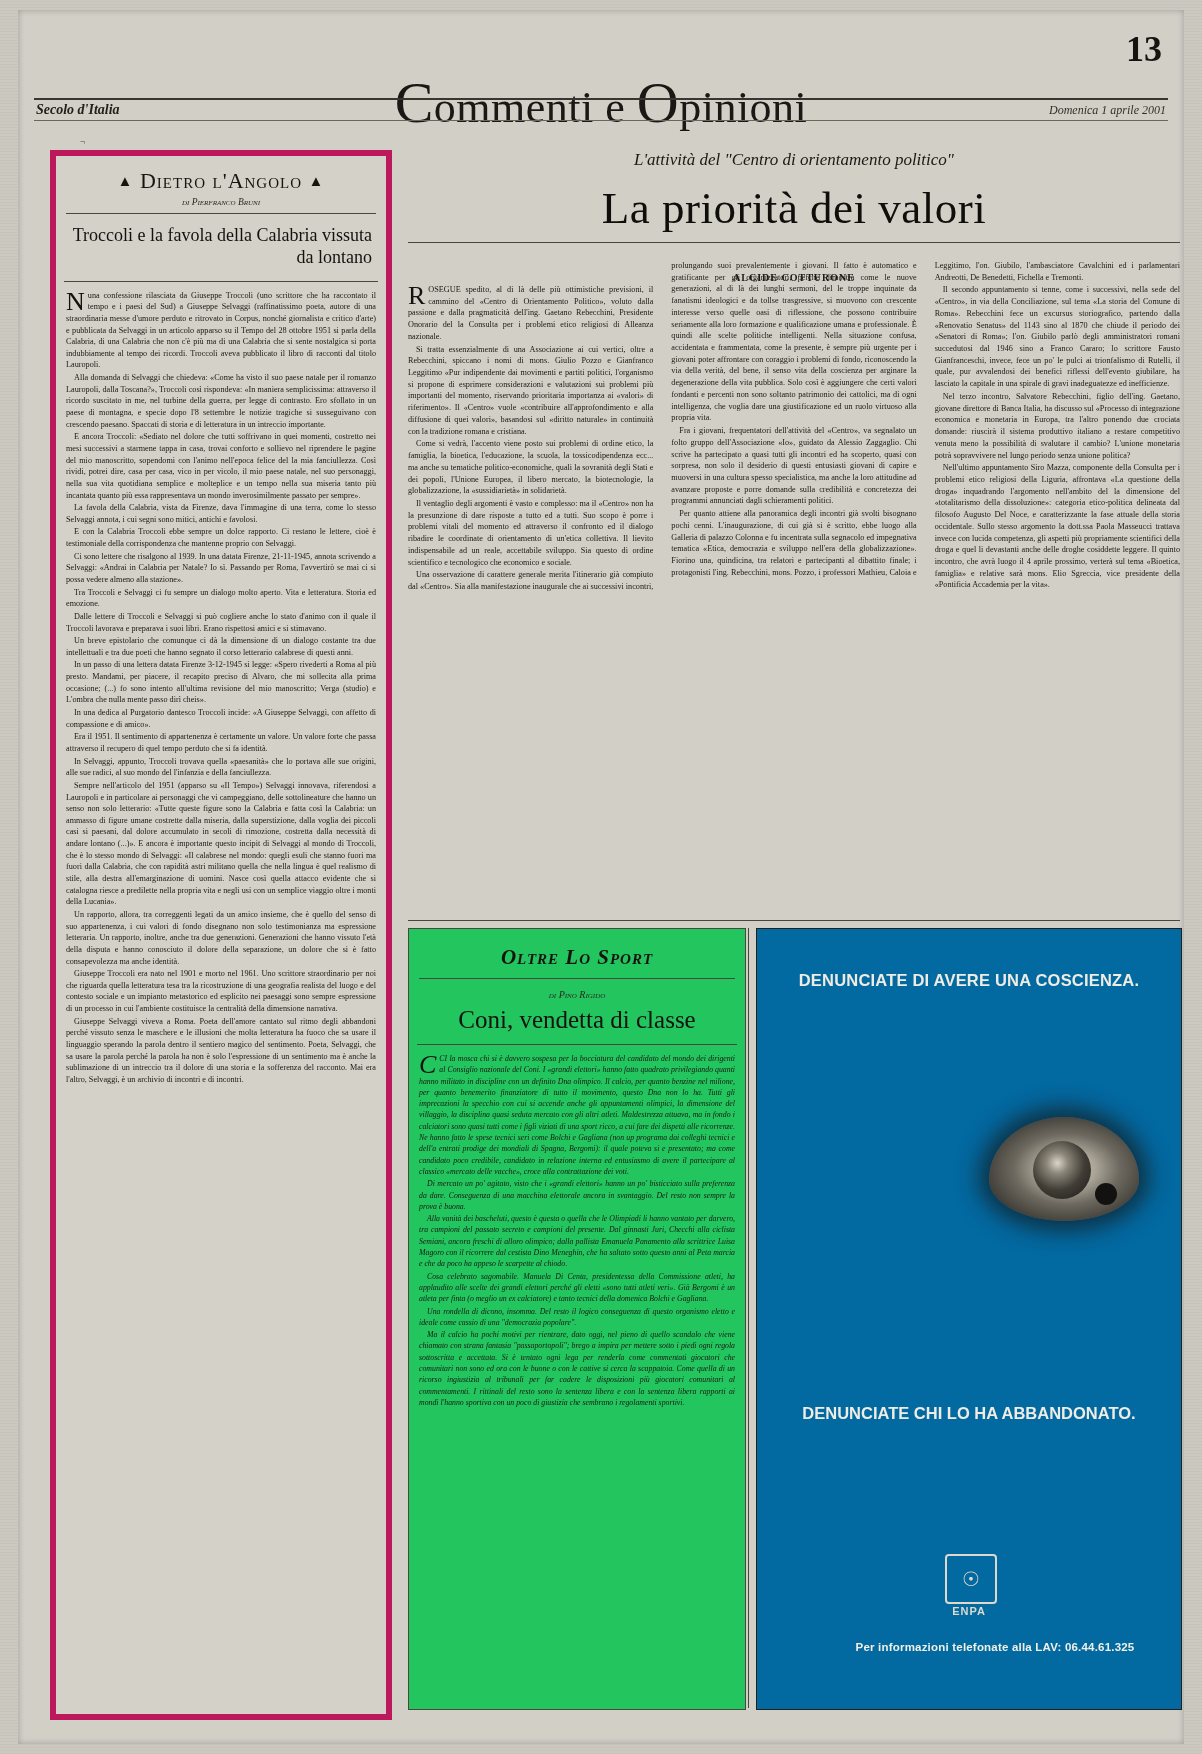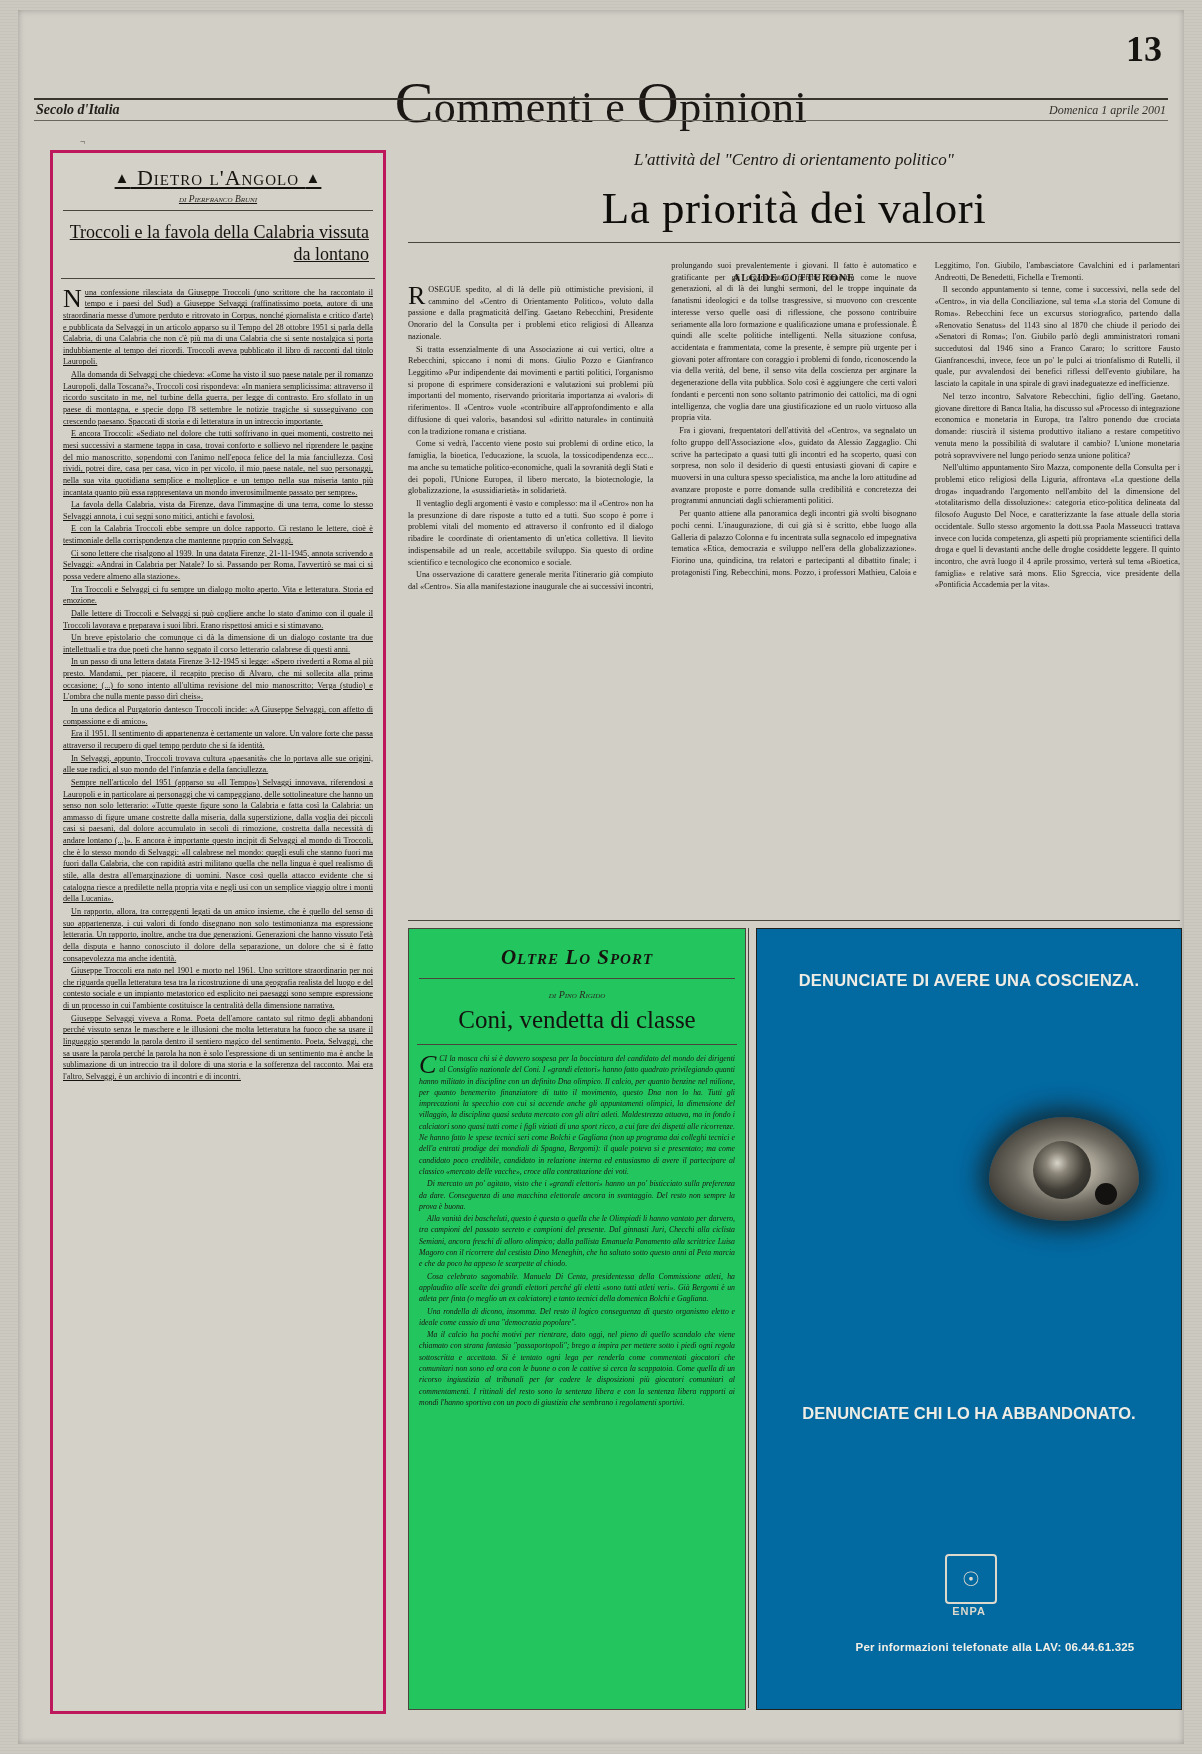--- a/index.html
+++ b/index.html
@@ -53,23 +53,22 @@
   }
   .mh-right {
     position:absolute; right:18px; top:93px;
     font-family:"Liberation Serif", serif;
     font-style:italic; font-size:12px; color:#33302a;
   }
 
   
   .leftbox {
     position:absolute; left:32px; top:140px; width:330px; height:1558px;
-    border:3px solid #be185d;
+    border:6px solid #be185d;
     background:#d4d1c9;
-    text-decoration:underline;
   }
   .rubrica-head {
     text-align:center; padding-top:12px;
   }
   .rubrica-title {
     font-size:22px; letter-spacing:1px; color:#17150f;
     font-variant:small-caps;
     font-family:"Liberation Serif", serif;
   }
   .tri { font-size:15px; vertical-align:2px; }
@@ -254,21 +253,21 @@
           <p>E ancora Troccoli: «Sediato nel dolore che tutti soffrivano in quei momenti, costretto nei mesi successivi a starmene tappa in casa, trovai conforto e sollievo nel riprendere le pagine del mio manoscritto, sopendomi con l'animo nell'epoca felice del la mia fanciullezza. Così rividi, potrei dire, casa per casa, vico in per vicolo, il mio paese natale, nel suo personaggi, nella sua vita quotidiana semplice e molteplice e un tempo nella sua miseria tanto più incantata quanto più essa rappresentava un mondo inverosimilmente passato per sempre».</p>
           <p>La favola della Calabria, vista da Firenze, dava l'immagine di una terra, come lo stesso Selvaggi annota, i cui segni sono mitici, antichi e favolosi.</p>
           <p>E con la Calabria Troccoli ebbe sempre un dolce rapporto. Ci restano le lettere, cioè è testimoniale della corrispondenza che mantenne proprio con Selvaggi.</p>
           <p>Ci sono lettere che risalgono al 1939. In una datata Firenze, 21-11-1945, annota scrivendo a Selvaggi: «Andrai in Calabria per Natale? Io sì. Passando per Roma, l'avvertirò se mai ci si possa vedere almeno alla stazione».</p>
           <p>Tra Troccoli e Selvaggi ci fu sempre un dialogo molto aperto. Vita e letteratura. Storia ed emozione.</p>
           <p>Dalle lettere di Troccoli e Selvaggi si può cogliere anche lo stato d'animo con il quale il Troccoli lavorava e preparava i suoi libri. Erano rispettosi amici e si stimavano.</p>
           <p>Un breve epistolario che comunque ci dà la dimensione di un dialogo costante tra due intellettuali e tra due poeti che hanno segnato il corso letterario calabrese di questi anni.</p>
           <p>In un passo di una lettera datata Firenze 3-12-1945 si legge: «Spero rivederti a Roma al più presto. Mandami, per piacere, il recapito preciso di Alvaro, che mi sollecita alla prima occasione; (...) fo sono intento all'ultima revisione del mio manoscritto; Verga (studio) e L'ombra che nulla mente passo dirì cheis».</p>
           <p>In una dedica al Purgatorio dantesco Troccoli incide: «A Giuseppe Selvaggi, con affetto di compassione e di amico».</p>
           <p>Era il 1951. Il sentimento di appartenenza è certamente un valore. Un valore forte che passa attraverso il recupero di quel tempo perduto che si fa identità.</p>
-          <p>In Selvaggi, appunto, Troccoli trovava cultura «paesanità» che lo portava alle sue origini, alle sue radici, al suo mondo del l'infanzia e della fanciullezza.</p>
+          <p>In Selvaggi, appunto, Troccoli trovava quella «paesanità» che lo portava alle sue origini, alle sue radici, al suo mondo del l'infanzia e della fanciullezza.</p>
           <p>Sempre nell'articolo del 1951 (apparso su «Il Tempo») Selvaggi innovava, riferendosi a Lauropoli e in particolare ai personaggi che vi campeggiano, delle sottolineature che hanno un senso non solo letterario: «Tutte queste figure sono la Calabria e fatta così la Calabria: un ammasso di figure umane costrette dalla miseria, dalla superstizione, dalla voglia dei piccoli casi si paesani, dal dolore accumulato in secoli di rimozione, costretta dalla necessità di andare lontano (...)». E ancora è importante questo incipit di Selvaggi al mondo di Troccoli, che è lo stesso mondo di Selvaggi: «Il calabrese nel mondo: quegli esuli che stanno fuori ma fuori dalla Calabria, che con rapidità astri militano quella che nella lingua è quel realismo di stile, alla destra all'emarginazione di uomini. Nasce così quella attacco evidente che si catalogna riesce a predilette nella propria vita e negli usi con un semplice viaggio oltre i monti della Lucania».</p>
           <p>Un rapporto, allora, tra correggenti legati da un amico insieme, che è quello del senso di suo appartenenza, i cui valori di fondo disegnano non solo testimonianza ma espressione letteraria. Un rapporto, inoltre, anche tra due generazioni. Generazioni che hanno vissuto l'età della disputa e hanno conosciuto il dolore della separazione, un dolore che si è fatto consapevolezza ma anche identità.</p>
           <p>Giuseppe Troccoli era nato nel 1901 e morto nel 1961. Uno scrittore straordinario per noi che riguarda quella letteratura tesa tra la ricostruzione di una geografia realista del luogo e del contesto sociale e un impianto metastorico ed esplicito nei paesaggi sono sempre espressione di un processo in cui l'ambiente costituisce la centralità della dimensione narrativa.</p>
           <p>Giuseppe Selvaggi viveva a Roma. Poeta dell'amore cantato sul ritmo degli abbandoni perché vissuto senza le maschere e le illusioni che molta letteratura ha fuoco che sa usare il linguaggio sperando la parola dentro il sentiero magico del sentimento. Poeta, Selvaggi, che sa usare la parola perché la parola ha non è solo l'espressione di un sentimento ma è anche la sublimazione di un intreccio tra il dolore di una storia e la sofferenza del racconto. Mai era l'altro, Selvaggi, è un archivio di incontri e di incontri.</p>
         </div>
   </div>
 
   <div class="kicker">L'attività del "Centro di orientamento politico"</div>
   <div class="maintitle">La priorità dei valori</div>
   <div class="main-rule"></div>

